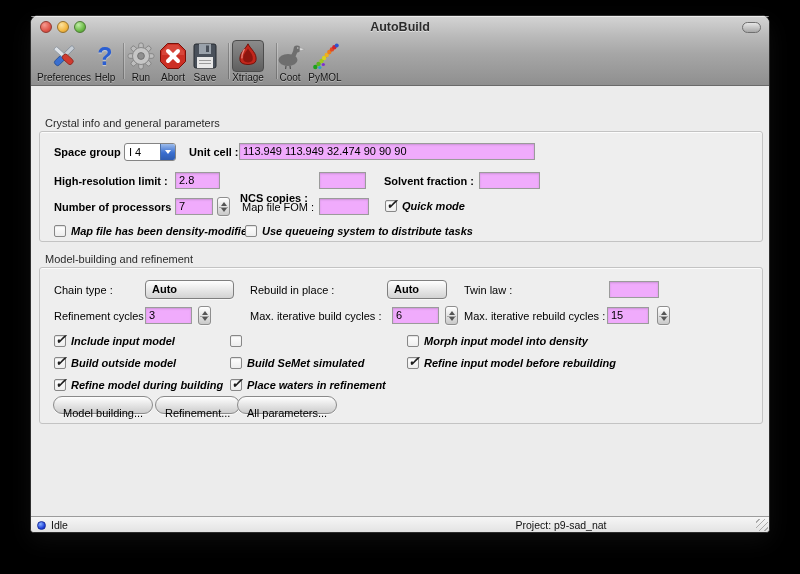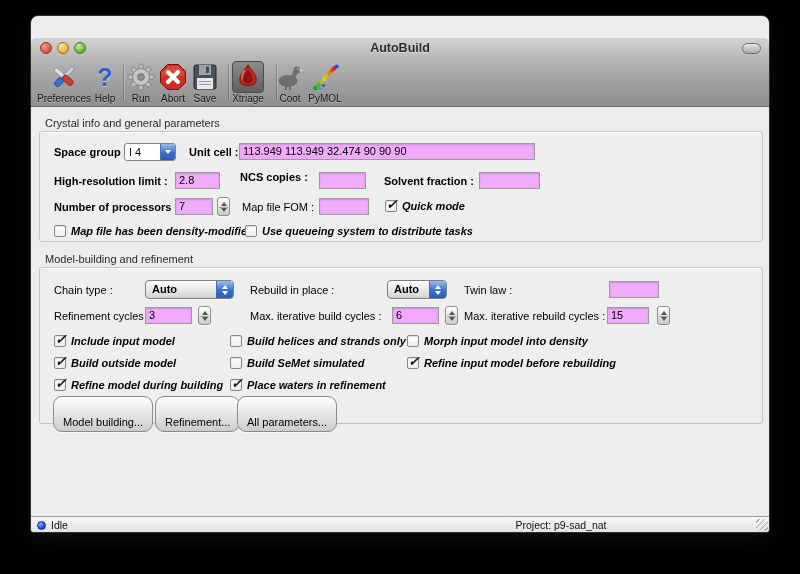--- a/index.html
+++ b/index.html
@@ -4,21 +4,21 @@
 <style>
   html,body{margin:0;padding:0;background:#000;}
   .stage{position:relative;width:800px;height:574px;background:#000;overflow:hidden;
          font-family:"Liberation Sans",sans-serif;-webkit-font-smoothing:antialiased;}
   .window{position:absolute;left:30px;top:15px;width:740px;height:518px;
           background:#ececec;border-radius:8px 8px 4px 4px;
           box-shadow:0 8px 24px rgba(255,255,255,0.05);border:1px solid #2e2e2e;box-sizing:border-box;}
   
   .header{position:absolute;left:0;top:0;width:100%;height:70px;
           background:linear-gradient(#d4d4d4,#b9b9b9 30%,#a6a6a6 55%,#8f8f8f);
-          border-radius:7px 7px 0 0;border-bottom:1px solid #6a6a6a;box-sizing:border-box;margin-top:21px;}
+          border-radius:7px 7px 0 0;border-bottom:1px solid #6a6a6a;box-sizing:border-box;}
   .header::before{content:"";position:absolute;left:0;top:0;width:100%;height:1px;
           background:rgba(255,255,255,.6);border-radius:7px 7px 0 0;}
   .titlebar{position:absolute;left:0;top:0;width:100%;height:22px;}
   .title{position:absolute;left:0;top:0;width:100%;text-align:center;line-height:22px;
          font-size:12.5px;font-weight:bold;color:#2c2c2c;text-shadow:0 1px 0 rgba(255,255,255,.5);}
   .tl{position:absolute;top:5px;width:12px;height:12px;border-radius:50%;box-sizing:border-box;}
   .tl-red{left:9px;background:radial-gradient(circle at 35% 30%,#f59a90,#e0564a 60%,#b23b31);border:1px solid #93392f;}
   .tl-yellow{left:26px;background:radial-gradient(circle at 35% 30%,#fbe2a0,#f3b843 60%,#c78d2b);border:1px solid #97722b;}
   .tl-green{left:43px;background:radial-gradient(circle at 35% 30%,#c0eda6,#6cbb47 60%,#4a8c30);border:1px solid #4c7a33;}
   .pill{position:absolute;right:8px;top:6px;width:19px;height:11px;border-radius:6px;
@@ -59,40 +59,40 @@
          box-shadow:inset 0 1px 2px rgba(0,0,0,.15);white-space:nowrap;overflow:hidden;}
   .combo{position:absolute;height:18px;display:flex;border:1px solid #848484;border-radius:3px;
          background:#fff;box-sizing:border-box;overflow:hidden;}
   .combo .ctext{flex:1;font-size:11px;line-height:16px;padding:0 4px;color:#000;}
   .combo .cbtn{width:14px;background:linear-gradient(#9dbcec,#3a6fd0 55%,#2f5cb0);
          border-left:1px solid #4a6fa8;display:flex;align-items:center;justify-content:center;}
   .dtri{width:0;height:0;border-left:3.5px solid transparent;border-right:3.5px solid transparent;
         border-top:4px solid #fff;}
   .popup{position:absolute;height:19px;display:flex;border:1px solid #7f7f7f;border-radius:4px;
          background:linear-gradient(#fefefe,#d3d3d3);box-sizing:border-box;overflow:hidden;
-         box-shadow:0 1px 0 rgba(255,255,255,.6);}
+         box-shadow:0 1px 0 rgba(255,255,255,.6);flex-direction:column;}
   .popup .ptext{flex:1;font-size:11px;font-weight:bold;line-height:17px;padding:0 6px;color:#000;}
   .popup .pbtn{width:16px;background:linear-gradient(#9dbcec,#3a6fd0 55%,#2f5cb0);
          border-left:1px solid #4a6fa8;display:flex;flex-direction:column;align-items:center;justify-content:center;gap:2px;}
   .utri{width:0;height:0;border-left:3px solid transparent;border-right:3px solid transparent;border-bottom:4px solid #fff;}
   .dtri2{width:0;height:0;border-left:3px solid transparent;border-right:3px solid transparent;border-top:4px solid #fff;}
   .stepper{position:absolute;width:13px;height:19px;border:1px solid #8e8e8e;border-radius:3px;
          background:linear-gradient(#ffffff,#c9c9c9);box-sizing:border-box;display:flex;flex-direction:column;
          align-items:center;justify-content:center;gap:2px;box-shadow:0 1px 0 rgba(255,255,255,.6);}
   .stepper .utri{border-bottom-color:#555;}
   .stepper .dtri2{border-top-color:#555;}
   .stepper::after{content:"";position:absolute;left:1px;right:1px;top:8.5px;height:1px;background:#a5a5a5;}
   .cbwrap{position:absolute;display:flex;align-items:center;gap:5px;height:14px;font-style:italic;}
   .cb{position:relative;width:12px;height:12px;border:1px solid #878787;border-radius:2px;
       background:linear-gradient(#fff,#ededed);box-sizing:border-box;box-shadow:inset 0 1px 1px rgba(0,0,0,.12);flex:0 0 auto;}
   .cb.checked::after{content:"\2713";position:absolute;left:0px;top:-5px;font-size:14px;font-weight:bold;color:#1c1c1c;}
   .cbl{font-size:11px;color:#000;white-space:nowrap;}
-  .mbtn{position:absolute;height:32px;border-radius:9px;border:1px solid #8a8a8a;
+  .mbtn{position:absolute;height:18px;border-radius:9px;border:1px solid #8a8a8a;
         background:linear-gradient(#fefefe,#cccccc);font-size:11px;color:#000;line-height:16px;
-        padding:17px 9px;box-sizing:border-box;box-shadow:0 1px 0 rgba(255,255,255,.7);white-space:nowrap;}
+        padding:8px 9px;box-sizing:border-box;box-shadow:0 1px 0 rgba(255,255,255,.7);white-space:nowrap;}
   
   .statusbar{position:absolute;left:0;bottom:0;width:100%;height:16px;
         background:linear-gradient(#f6f6f6,#e3e3e3);border-top:1px solid #9c9c9c;
         border-radius:0 0 3px 3px;box-sizing:border-box;font-size:10.5px;color:#111;}
   .sdot{position:absolute;left:6px;top:3.5px;width:9px;height:9px;border-radius:50%;
         background:radial-gradient(circle at 35% 30%,#86b0ff,#1d3ed8 65%,#10249a);border:1px solid #1a2f9e;box-sizing:border-box;}
   .stext{position:absolute;left:20px;top:1px;line-height:14px;}
   .sproj{position:absolute;left:530px;top:1px;transform:translateX(-50%);line-height:14px;}
   .grip{position:absolute;right:1px;bottom:1px;width:12px;height:12px;
         background:repeating-linear-gradient(-45deg,transparent 0 2px,#ababab 2px 3px,transparent 3px 4px);}
@@ -242,21 +242,21 @@
         <span class="ctext">I 4</span>
         <span class="cbtn">
             <span class="dtri"></span>
           </span>
       </div>
       <span class="lbl b" style="left:149px;top:11px">Unit cell :</span>
       <div class="field" style="left:199px;top:11px;width:296px">113.949 113.949 32.474 90 90 90</div>
 
       <span class="lbl b" style="left:14px;top:40px">High-resolution limit :</span>
       <div class="field" style="left:135px;top:40px;width:45px">2.8</div>
-      <span class="lbl b" style="left:200px;top:36px">NCS copies :</span>
+      <span class="lbl b" style="left:200px;top:57px">NCS copies :</span>
       <div class="field" style="left:279px;top:40px;width:47px"></div>
       <span class="lbl b" style="left:344px;top:40px">Solvent fraction :</span>
       <div class="field" style="left:439px;top:40px;width:61px"></div>
 
       <span class="lbl b" style="left:14px;top:66px">Number of processors :</span>
       <div class="field" style="left:135px;top:66px;width:38px">7</div>
       <div class="stepper" style="left:177px;top:65px">
         <span class="utri"></span>
         <span class="dtri2"></span>
       </div>
@@ -317,21 +317,20 @@
         <span class="utri"></span>
         <span class="dtri2"></span>
       </div>
 
       <div class="cbwrap" style="left:14px;top:66px">
         <span class="cb checked"></span>
         <span class="cbl b">Include input model</span>
       </div>
       <div class="cbwrap" style="left:190px;top:66px">
         <span class="cb"></span>
-        <span class="cbl b">Build helices and strands only</span>
       </div>
       <div class="cbwrap" style="left:367px;top:66px">
         <span class="cb"></span>
         <span class="cbl b">Morph input model into density</span>
       </div>
       <div class="cbwrap" style="left:14px;top:88px">
         <span class="cb checked"></span>
         <span class="cbl b">Build outside model</span>
       </div>
       <div class="cbwrap" style="left:190px;top:88px">

